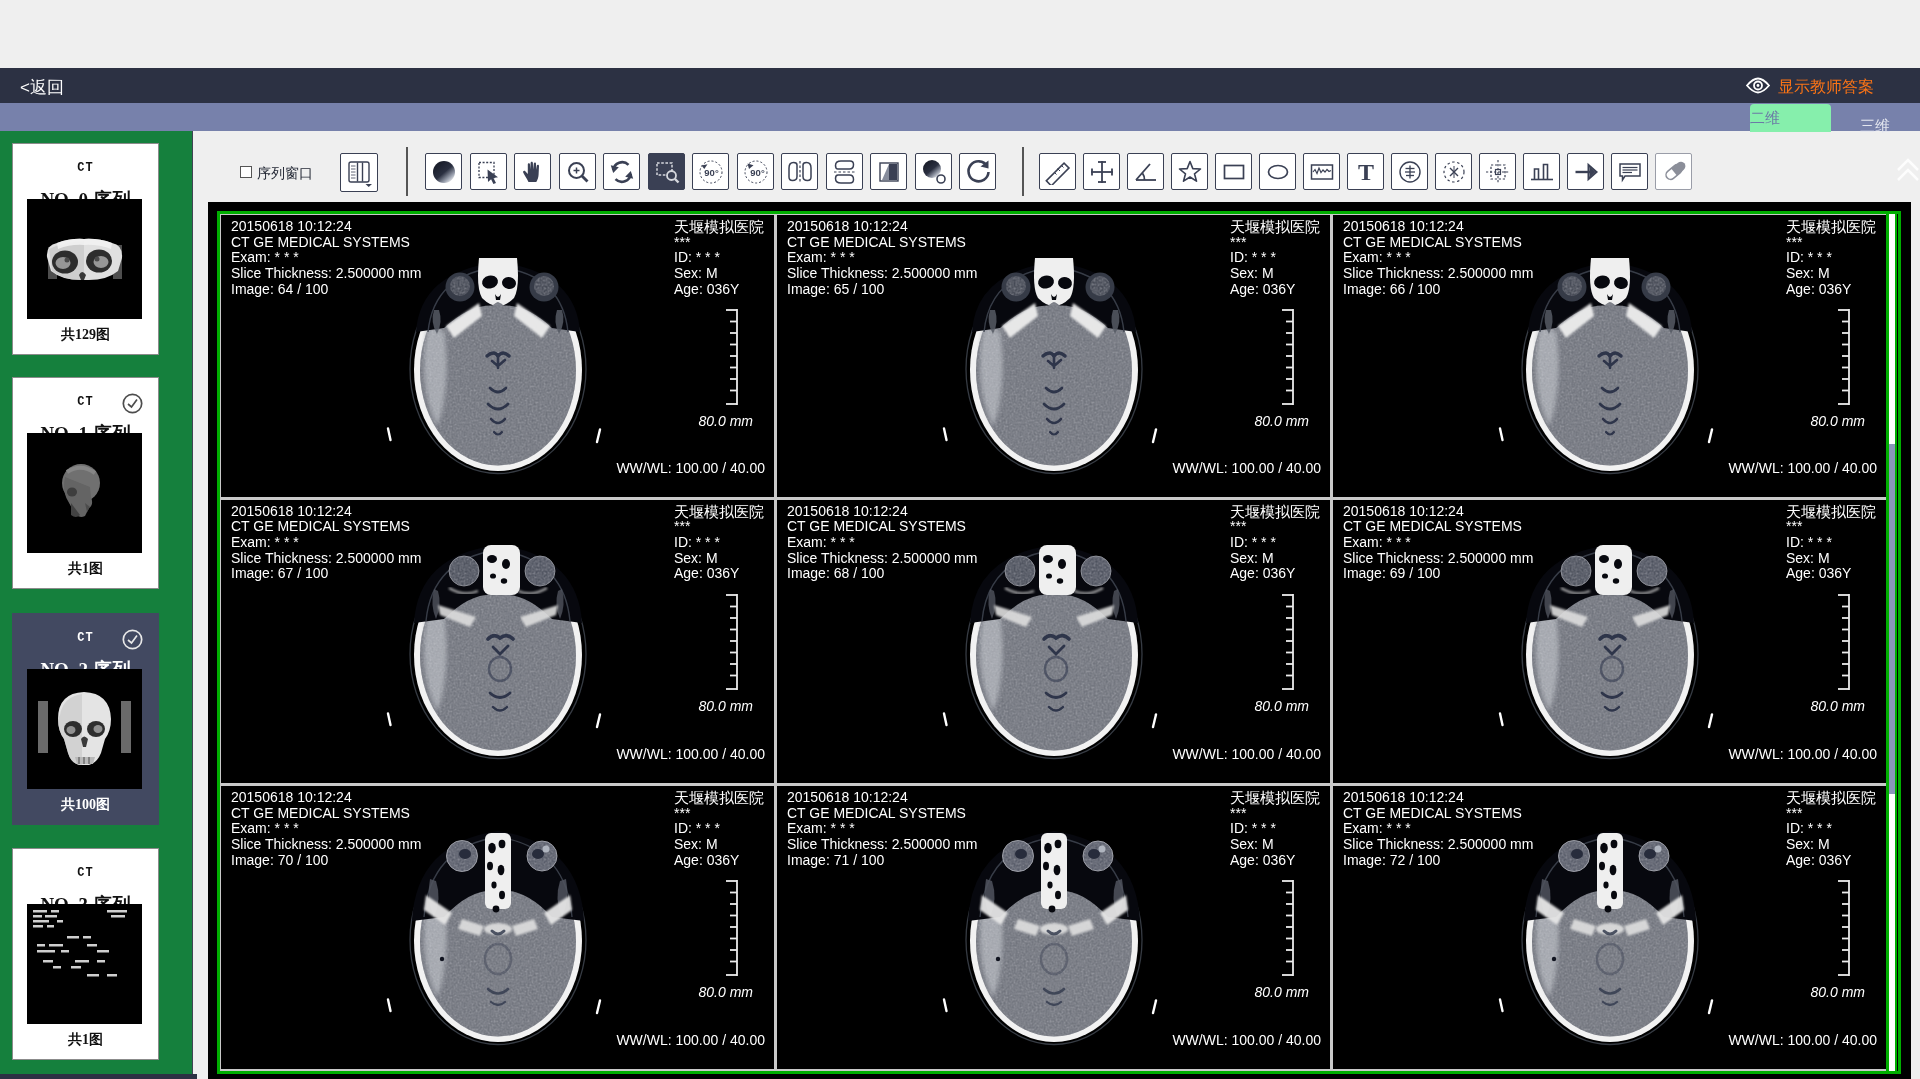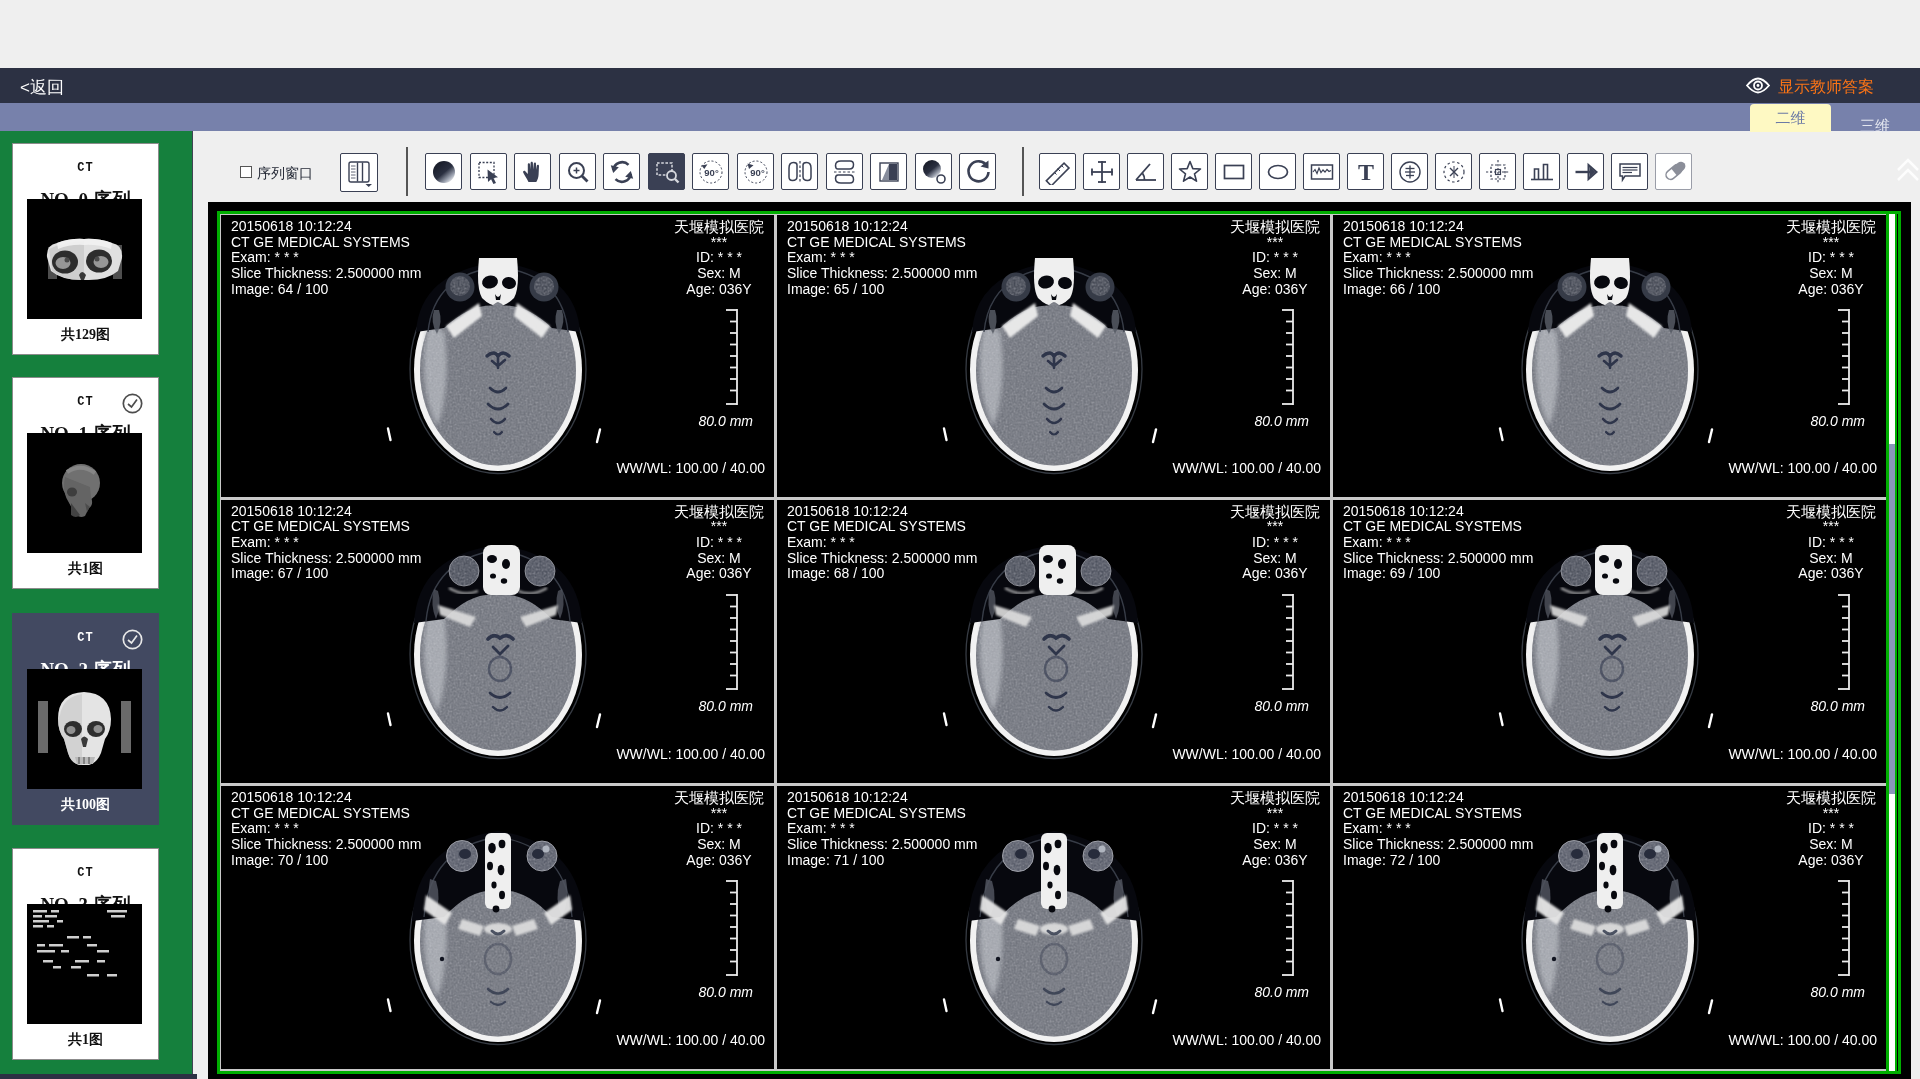--- a/index.html
+++ b/index.html
@@ -10,21 +10,21 @@
 #header { position:absolute; left:0; top:0; width:1920px; height:68px; background:#8a95ba; }
 #header .title { position:absolute; left:42px; top:24px; color:#fff; font-size:18.5px; letter-spacing:0; }
 #header .ver { position:absolute; left:937px; top:28px; color:#1d2230; font-size:13.5px; font-family:"Liberation Serif",serif; }
 #header .svn { position:absolute; left:1000px; top:28px; color:#1d2230; font-size:13.5px; font-family:"Liberation Serif",serif; }
 #usericon { position:absolute; left:1838px; top:17px; }
 #navbar { position:absolute; left:0; top:68px; width:1920px; height:35px; background:#2c3143; color:#fff; }
 #navbar .back { position:absolute; left:20px; top:8px; font-size:17px; color:#fff; }
 #navbar .showans { position:absolute; right:46px; top:9px; font-size:16px; color:#f97316; }
 #eyeicon { position:absolute; right:150px; top:9px; }
 #strip { position:absolute; left:0; top:103px; width:1920px; height:28px; background:#7781ab; }
-.tab2 { position:absolute; left:1750px; top:104px; width:81px; height:28px; background:#fef9c3; border-radius:4px 4px 0 0; color:#6b7aa6; font-size:15px; text-align:center; line-height:28px; z-index:5; }
+.tab2 { position:absolute; left:1750px; top:104px; width:81px; height:28px; background:#86efac; border-radius:4px 4px 0 0; color:#6b7aa6; font-size:15px; text-align:left; line-height:28px; z-index:5; }
 .tab3 { position:absolute; left:1840px; top:112px; width:70px; height:27px; color:#e3e6ef; font-size:15px; text-align:center; line-height:27px; }
 
 
 #toolbar { position:absolute; left:0; top:0; width:1920px; height:0; }
 .cb { position:absolute; left:240px; top:166px; width:12px; height:12px; border:1px solid #555; background:#fff; }
 .cblabel { position:absolute; left:257px; top:165px; font-size:14px; color:#1e2330; }
 .tbtn { position:absolute; top:153px; width:37px; height:37px; background:#fff; border:1.6px solid #3a4054; border-radius:2px; }
 .tbtn svg { position:absolute; left:50%; top:50%; transform:translate(-50%,-50%); }
 .tbtn.sel { background:#3a4054; }
 .tsep { position:absolute; top:147px; width:2px; height:49px; background:#555; }
@@ -41,21 +41,21 @@
 .card.dark { background:#424961; border-color:#424961; color:#fff; }
 .chk { position:absolute; right:15px; top:15px; }
 #card5 { position:absolute; left:0px; top:1074px; width:197px; height:5px; background:#2c3143; }
 
 
 #main { position:absolute; left:208px; top:202px; width:1703px; height:1022px; background:#000; }
 #vwrap { position:absolute; left:9px; top:9px; width:1684px; height:863px; border:3px solid #00ae00; }
 #grid { position:absolute; left:0; top:0; width:1666px; height:857px; background:#c9c9c9; padding:1px; display:grid; grid-template-columns:553px 553px 553px; grid-template-rows:281.5px 283.5px 283px; gap:3px; }
 .cell { position:relative; background:#000; overflow:hidden; color:#fff; font-size:14px; }
 .lt { position:absolute; left:10px; top:4px; line-height:15.7px; white-space:pre; }
-.rt { position:absolute; right:10px; top:4px; line-height:15.7px; text-align:center; white-space:pre; }
+.rt { position:absolute; right:10px; top:4px; line-height:15.7px; text-align:left; white-space:pre; }
 .rt::first-line { font-size:15px; }
 .wl { position:absolute; right:9px; bottom:21px; }
 .ruler { position:absolute; left:503px; top:93px; }
 .mmtx { position:absolute; left:460px; top:198px; width:72px; text-align:right; font-style:italic; font-size:14px; }
 .brainbox { position:absolute; left:183px; top:43px; width:188px; height:218px; }
 .mkl { position:absolute; left:165px; top:212px; }
 .mkr { position:absolute; left:374px; top:213px; }
 #sbtrack { position:absolute; left:1666px; top:0px; width:10.5px; height:857px; background:#fff; border-left:3px solid #00ae00; border-right:2px solid #00ae00; }
 #sbthumb { position:absolute; left:0px; top:230px; width:5.5px; height:350px; background:#8a95ba; }
 </style>

